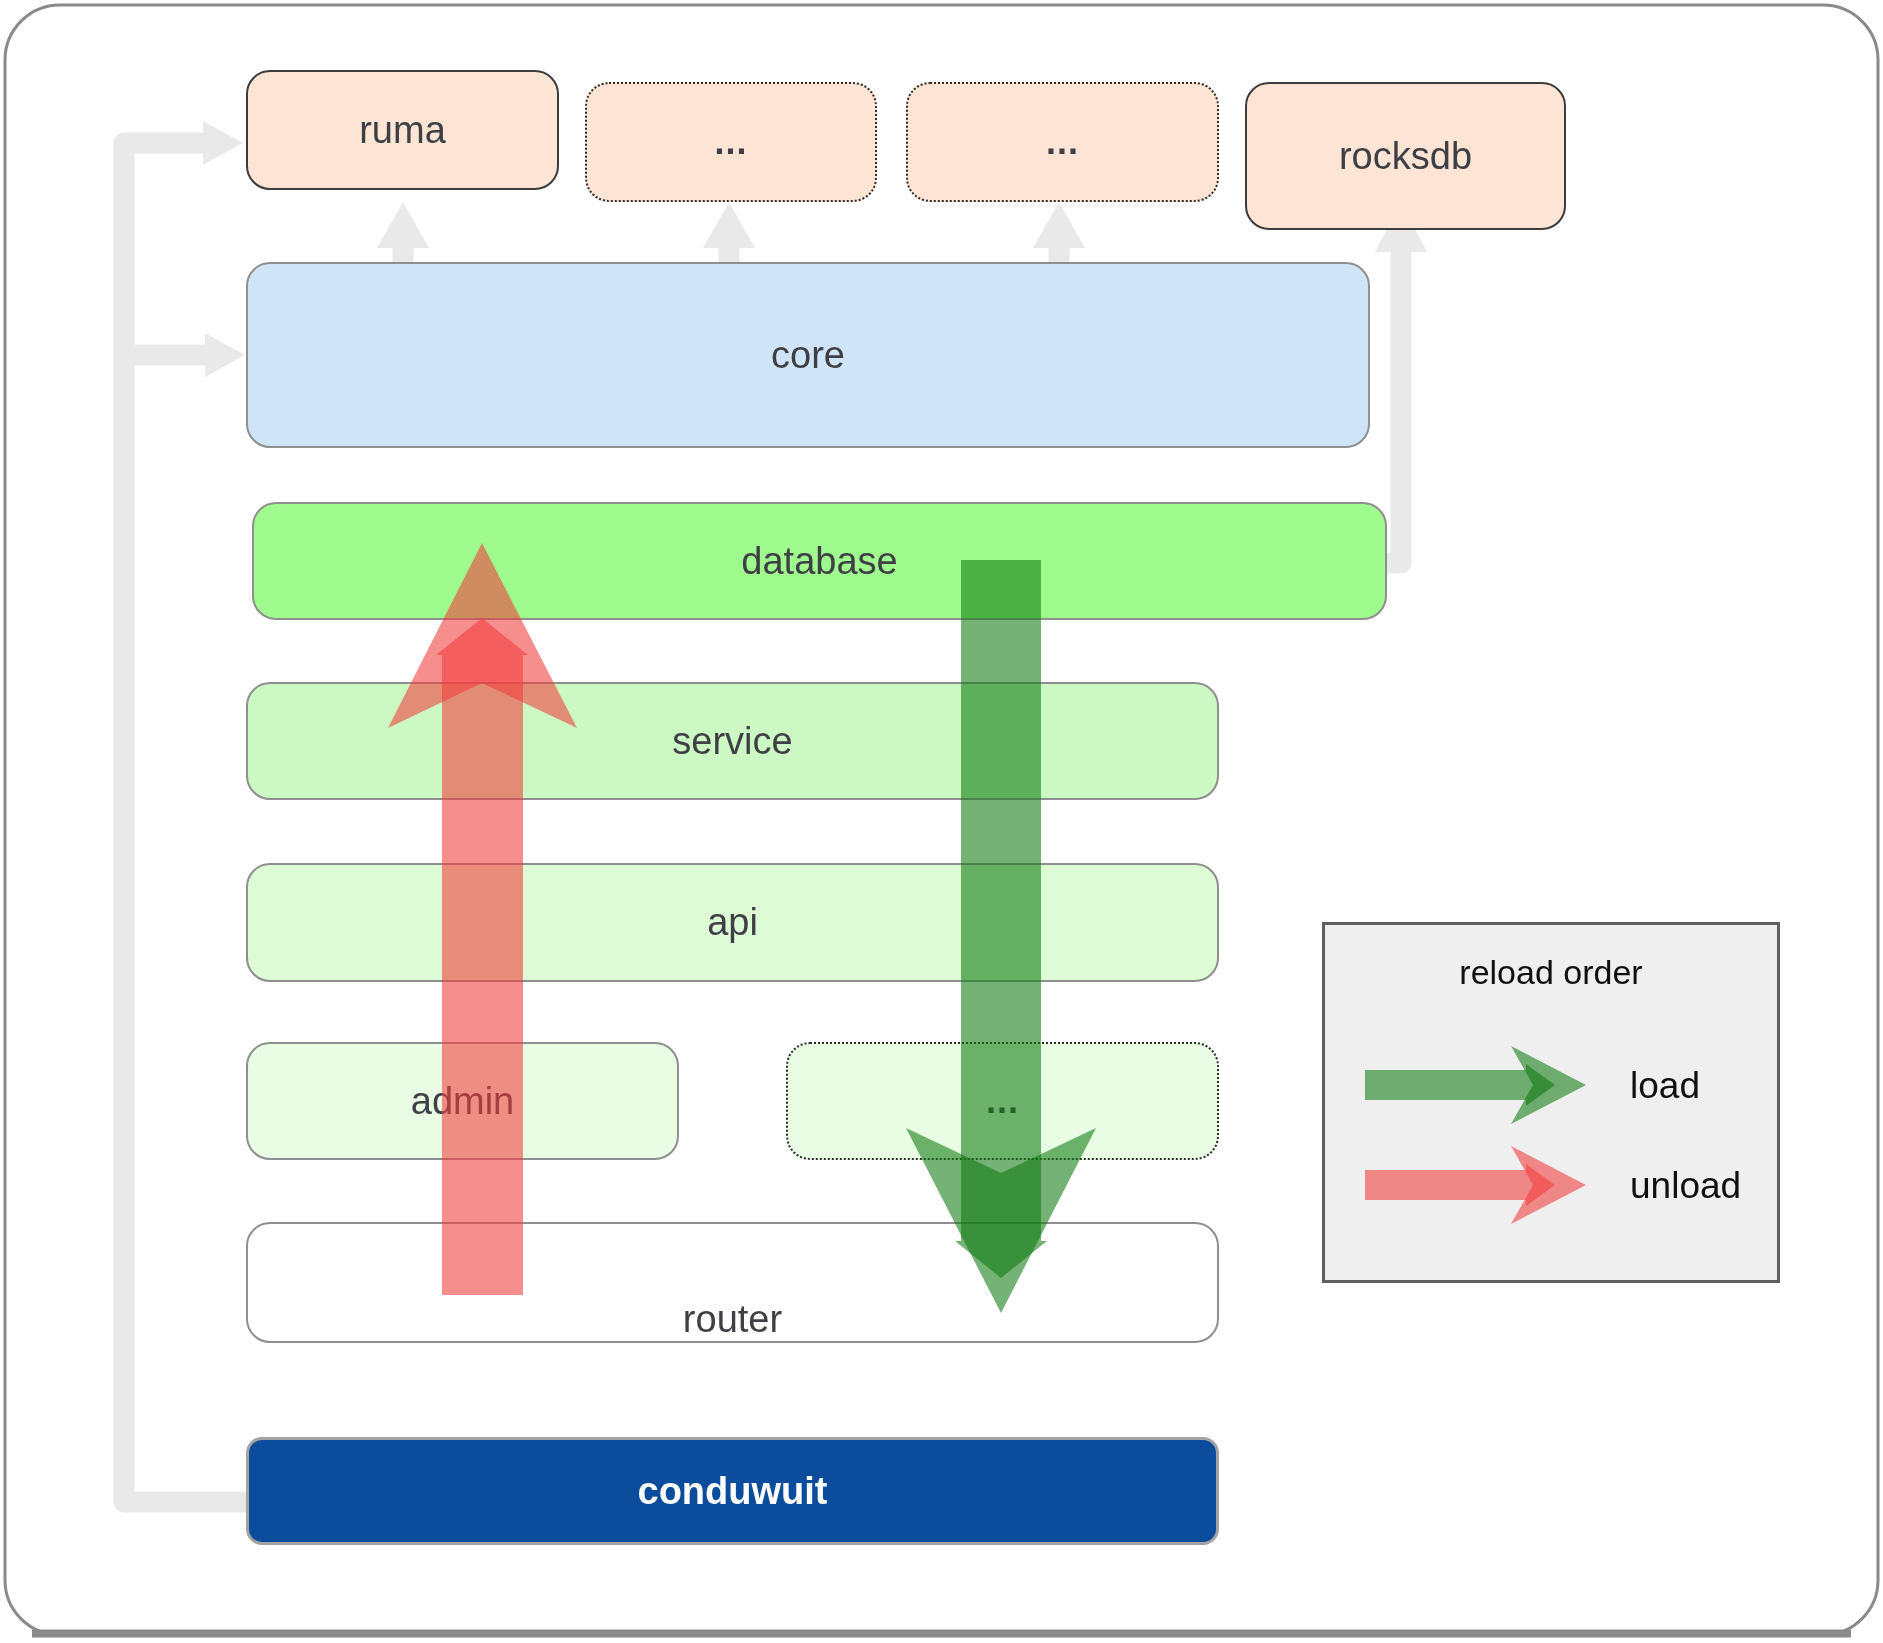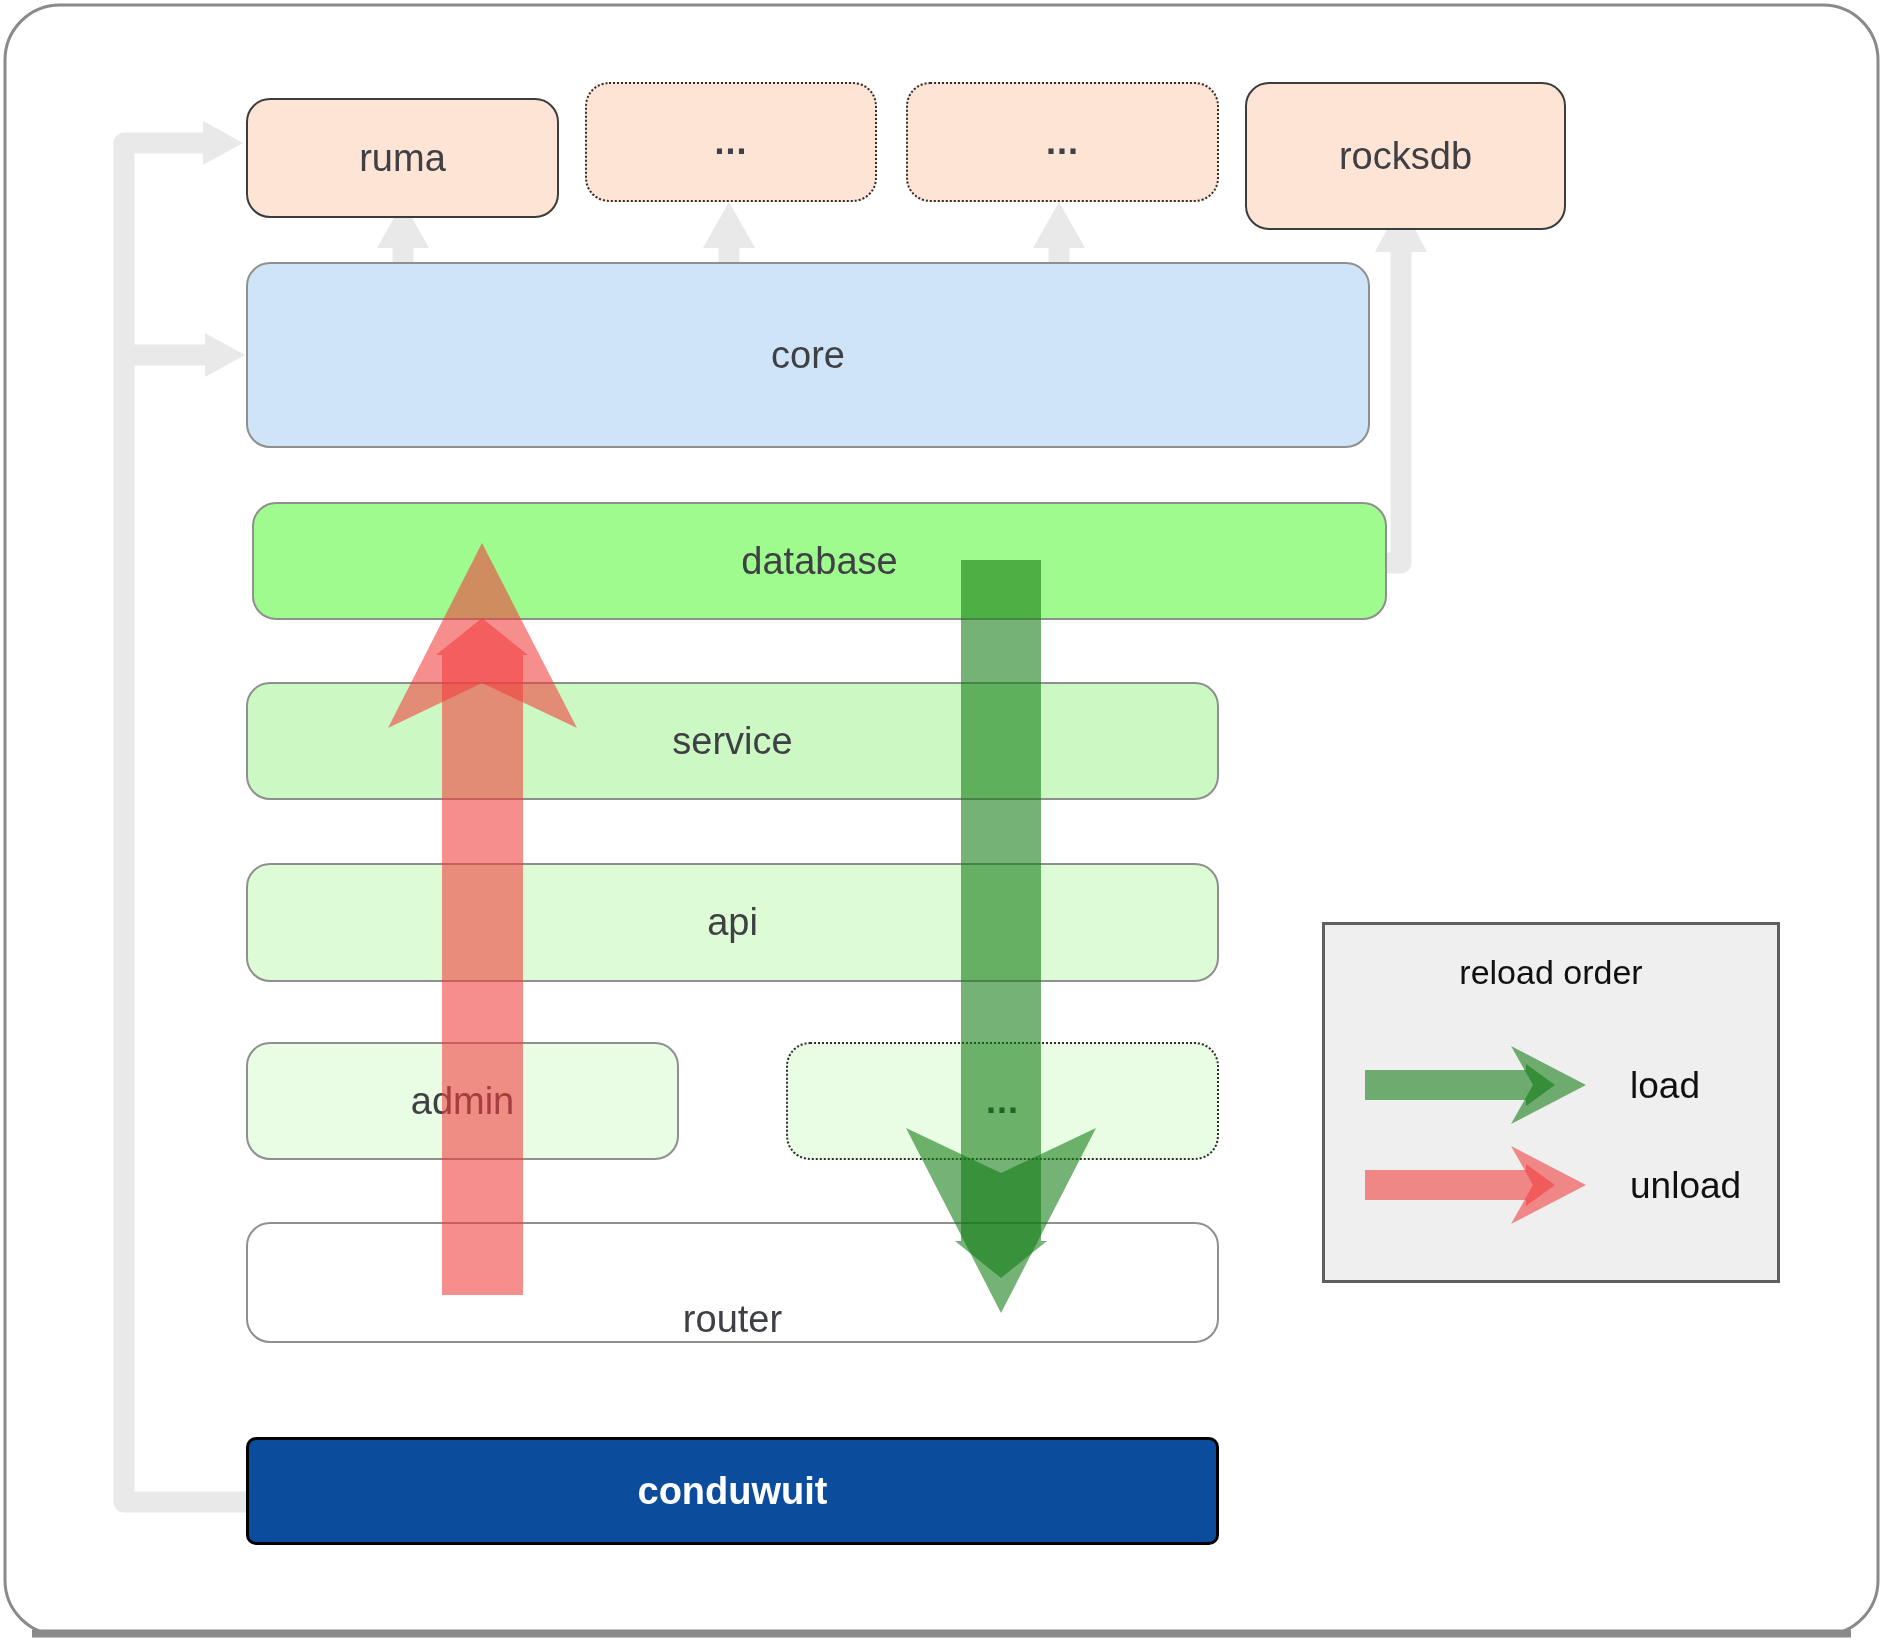--- a/index.html
+++ b/index.html
@@ -11,33 +11,33 @@
 
   
   .node{position:absolute;display:flex;align-items:center;justify-content:center;
         box-sizing:border-box;border-radius:24px;z-index:2;
         font-size:38px;font-weight:500;color:var(--box-label);}
   .border-dark{border:2.5px solid #3c3c3c;}
   .border-gray{border:2px solid #8f8f8f;}
   .border-dotted{border:2px dotted #2e2e2e;}
   .dots{font-weight:700;font-size:36px;letter-spacing:1px;}
 
-  .n-ruma    {left:246px;top:98px;width:313px;height:120px;background:var(--peach-fill);}
+  .n-ruma    {left:246px;top:70px;width:313px;height:120px;background:var(--peach-fill);}
   .n-etop1   {left:585px;top:82px;width:292px;height:120px;background:var(--peach-fill);}
   .n-etop2   {left:906px;top:82px;width:313px;height:120px;background:var(--peach-fill);}
   .n-rocksdb {left:1245px;top:82px;width:321px;height:148px;background:var(--peach-fill);}
   .n-core    {left:246px;top:262px;width:1124px;height:186px;background:var(--core-fill);}
   .n-database{left:252px;top:502px;width:1135px;height:118px;background:var(--database-fill);}
   .n-service {left:246px;top:682px;width:973px;height:118px;background:var(--service-fill);}
   .n-api     {left:246px;top:863px;width:973px;height:119px;background:var(--api-fill);}
   .n-admin   {left:246px;top:1042px;width:433px;height:118px;background:var(--admin-fill);}
   .n-eadmin  {left:786px;top:1042px;width:433px;height:118px;background:var(--admin-fill);}
   .n-router  {left:246px;top:1222px;width:973px;height:121px;background:#ffffff;align-items:flex-end;}
   .n-conduwuit{left:246px;top:1437px;width:973px;height:108px;background:var(--conduwuit-fill);
-               border:3px solid #000000;border-radius:10px;color:var(--conduwuit-text);font-weight:600;}
+               border:3px solid #a3a3a3;border-radius:16px;color:var(--conduwuit-text);font-weight:600;}
 
   
   .legend{position:absolute;left:1322px;top:922px;width:458px;height:361px;box-sizing:border-box;
           background:var(--legend-bg);border:3px solid #5f5f5f;z-index:2;}
   .legend-title{position:absolute;left:0;top:28px;width:100%;text-align:center;
                 font-size:34px;color:#101010;}
   .legend-svg{position:absolute;left:0;top:0;width:458px;height:361px;pointer-events:none;}
   .legend-label{position:absolute;left:305px;width:150px;font-size:37px;color:#101010;}
   .legend-label.load{top:140px;}
   .legend-label.unload{top:240px;}

